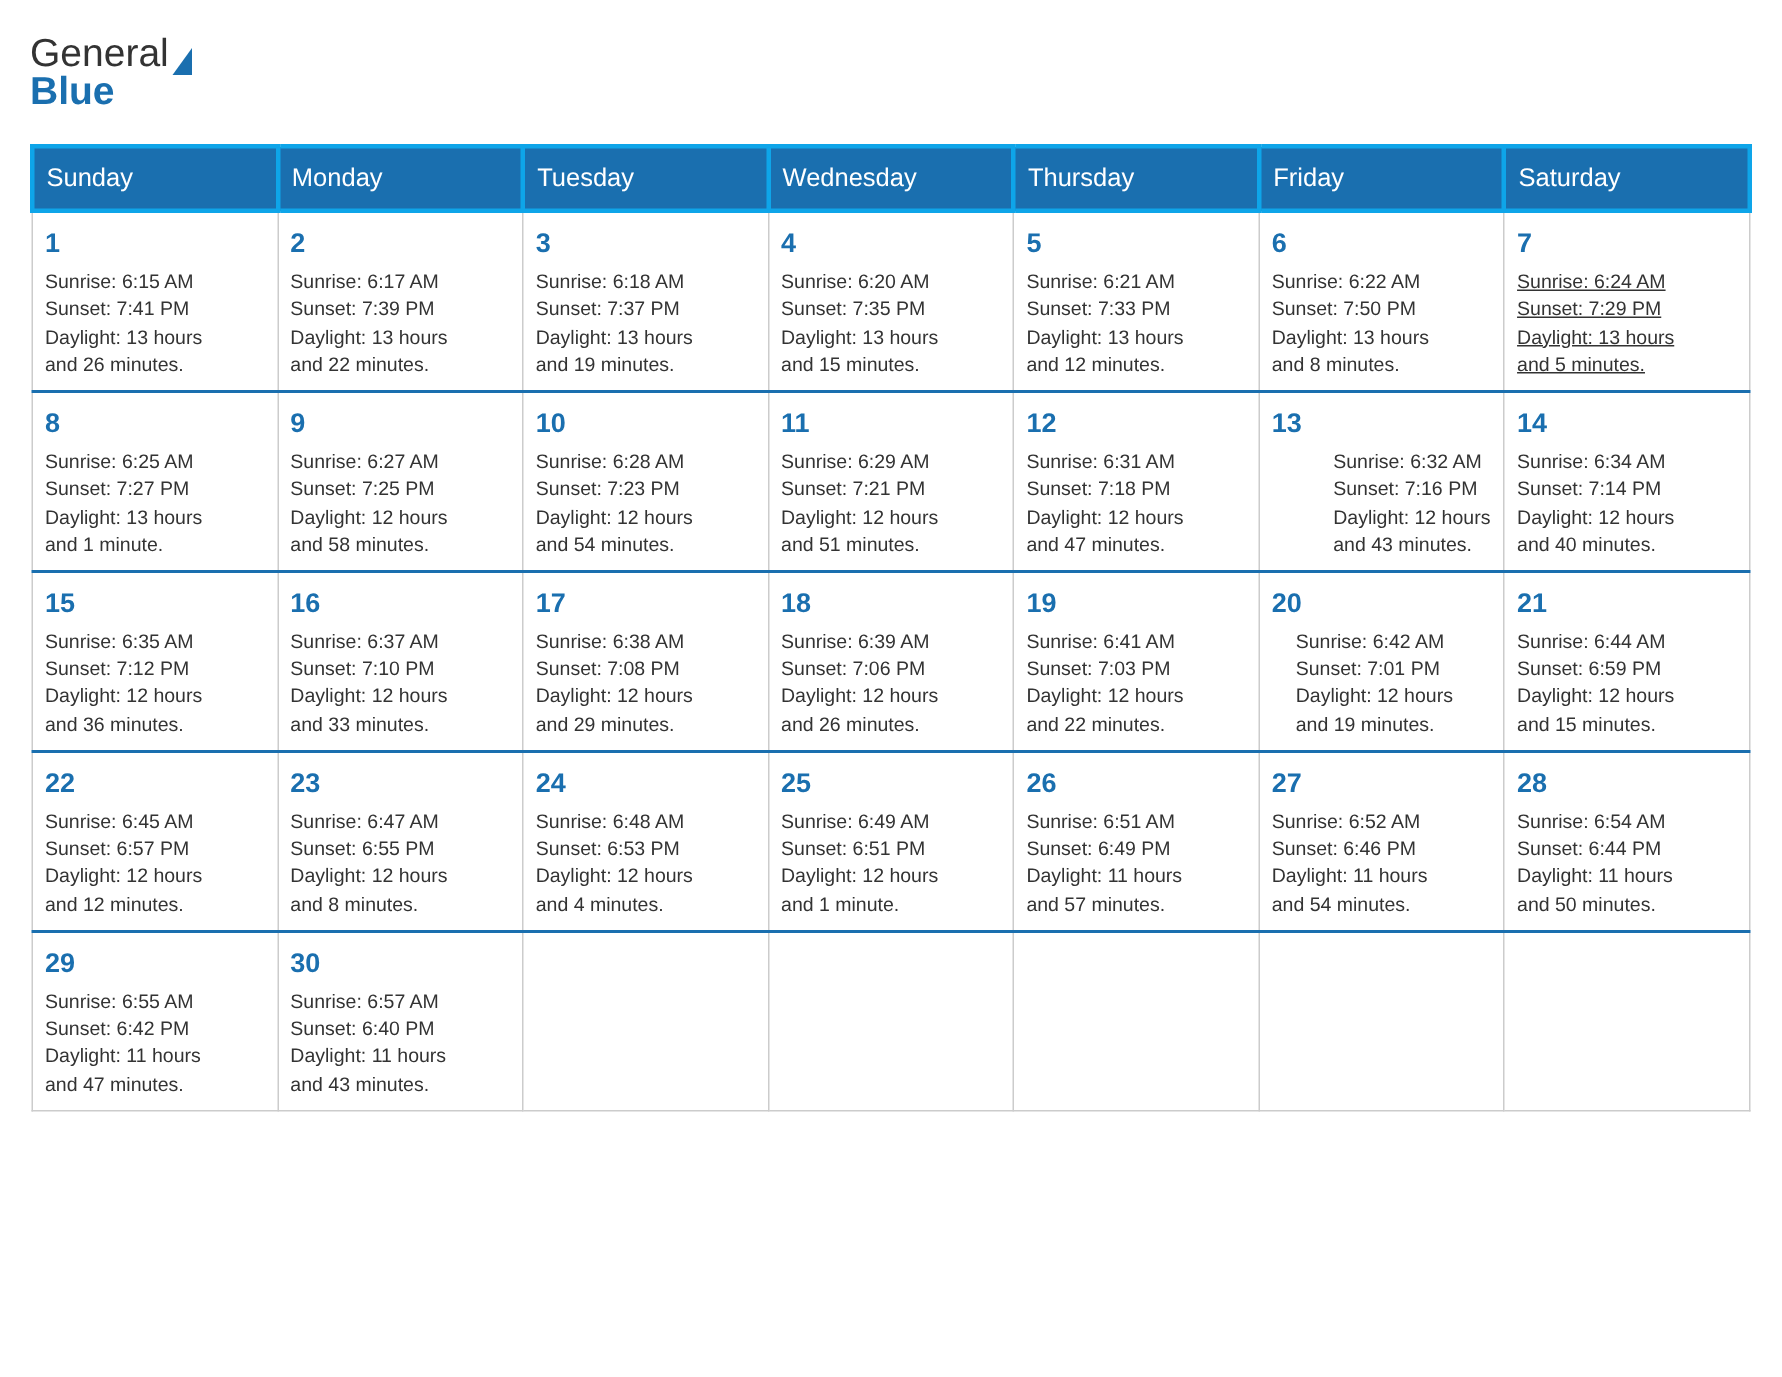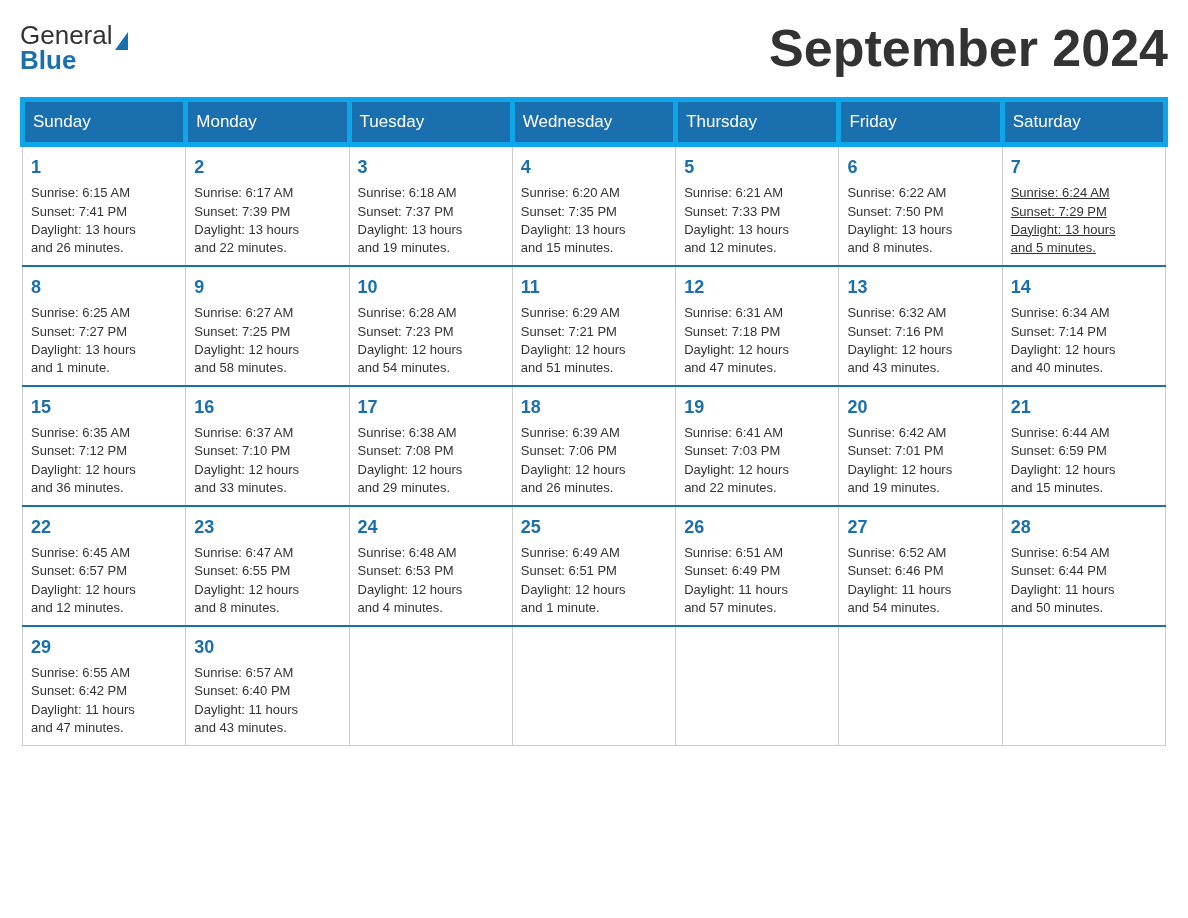--- a/index.html
+++ b/index.html
@@ -60,21 +60,21 @@
       border-collapse: collapse;
       table-layout: fixed;
     }
     .calendar-table thead tr th {
       background-color: #1a6faf;
       color: #fff;
       padding: 10px 8px;
       text-align: left;
       font-size: 17px;
       font-weight: normal;
-      border: 5px solid #0ea5e9;
+      border: 3px solid #0ea5e9;
     }
     .calendar-table tbody tr td {
       vertical-align: top;
       padding: 8px;
       border: 1px solid #ccc;
       font-size: 13px;
       line-height: 1.4;
       min-height: 90px;
       background: #fff;
     }
@@ -105,21 +105,20 @@
       <div class="logo-top-row">
         <span class="logo-text-general">General</span>
         <div style="display:flex; flex-direction:column; align-items:center; margin-left:2px;">
           <div style="width:0; height:0; border-left:13px solid transparent; border-right:0px solid transparent; border-bottom:18px solid #1a6faf; margin-bottom:1px;"></div>
         </div>
       </div>
       <span class="logo-blue" style="margin-top:-6px; margin-left:0px;">Blue</span>
     </div>
   </div>
   <div class="title-section">
-    <div class="month-title">September 2024</div>
   </div>
 </div>
 
 <table class="calendar-table">
   <thead>
     <tr>
       <th>Sunday</th>
       <th>Monday</th>
       <th>Tuesday</th>
       <th>Wednesday</th>
@@ -211,21 +210,21 @@
         </td>
         <td>
           <span class="day-number">12</span>
           <div class="day-info" style="white-space: pre-line;">Sunrise: 6:31 AM
 Sunset: 7:18 PM
 Daylight: 12 hours
 and 47 minutes.</div>
         </td>
         <td>
           <span class="day-number">13</span>
-          <div class="day-info" style="white-space: pre-line;">Sunrise: 6:32 AM
+          <div class="day-info" style="white-space: pre-line; margin-left: 41px;">Sunrise: 6:32 AM
 Sunset: 7:16 PM
 Daylight: 12 hours
 and 43 minutes.</div>
         </td>
         <td>
           <span class="day-number">14</span>
           <div class="day-info" style="white-space: pre-line;">Sunrise: 6:34 AM
 Sunset: 7:14 PM
 Daylight: 12 hours
 and 40 minutes.</div>
@@ -262,21 +261,21 @@
         </td>
         <td>
           <span class="day-number">19</span>
           <div class="day-info" style="white-space: pre-line;">Sunrise: 6:41 AM
 Sunset: 7:03 PM
 Daylight: 12 hours
 and 22 minutes.</div>
         </td>
         <td>
           <span class="day-number">20</span>
-          <div class="day-info" style="white-space: pre-line;">Sunrise: 6:42 AM
+          <div class="day-info" style="white-space: pre-line; margin-left: 16px;">Sunrise: 6:42 AM
 Sunset: 7:01 PM
 Daylight: 12 hours
 and 19 minutes.</div>
         </td>
         <td>
           <span class="day-number">21</span>
           <div class="day-info" style="white-space: pre-line;">Sunrise: 6:44 AM
 Sunset: 6:59 PM
 Daylight: 12 hours
 and 15 minutes.</div>

